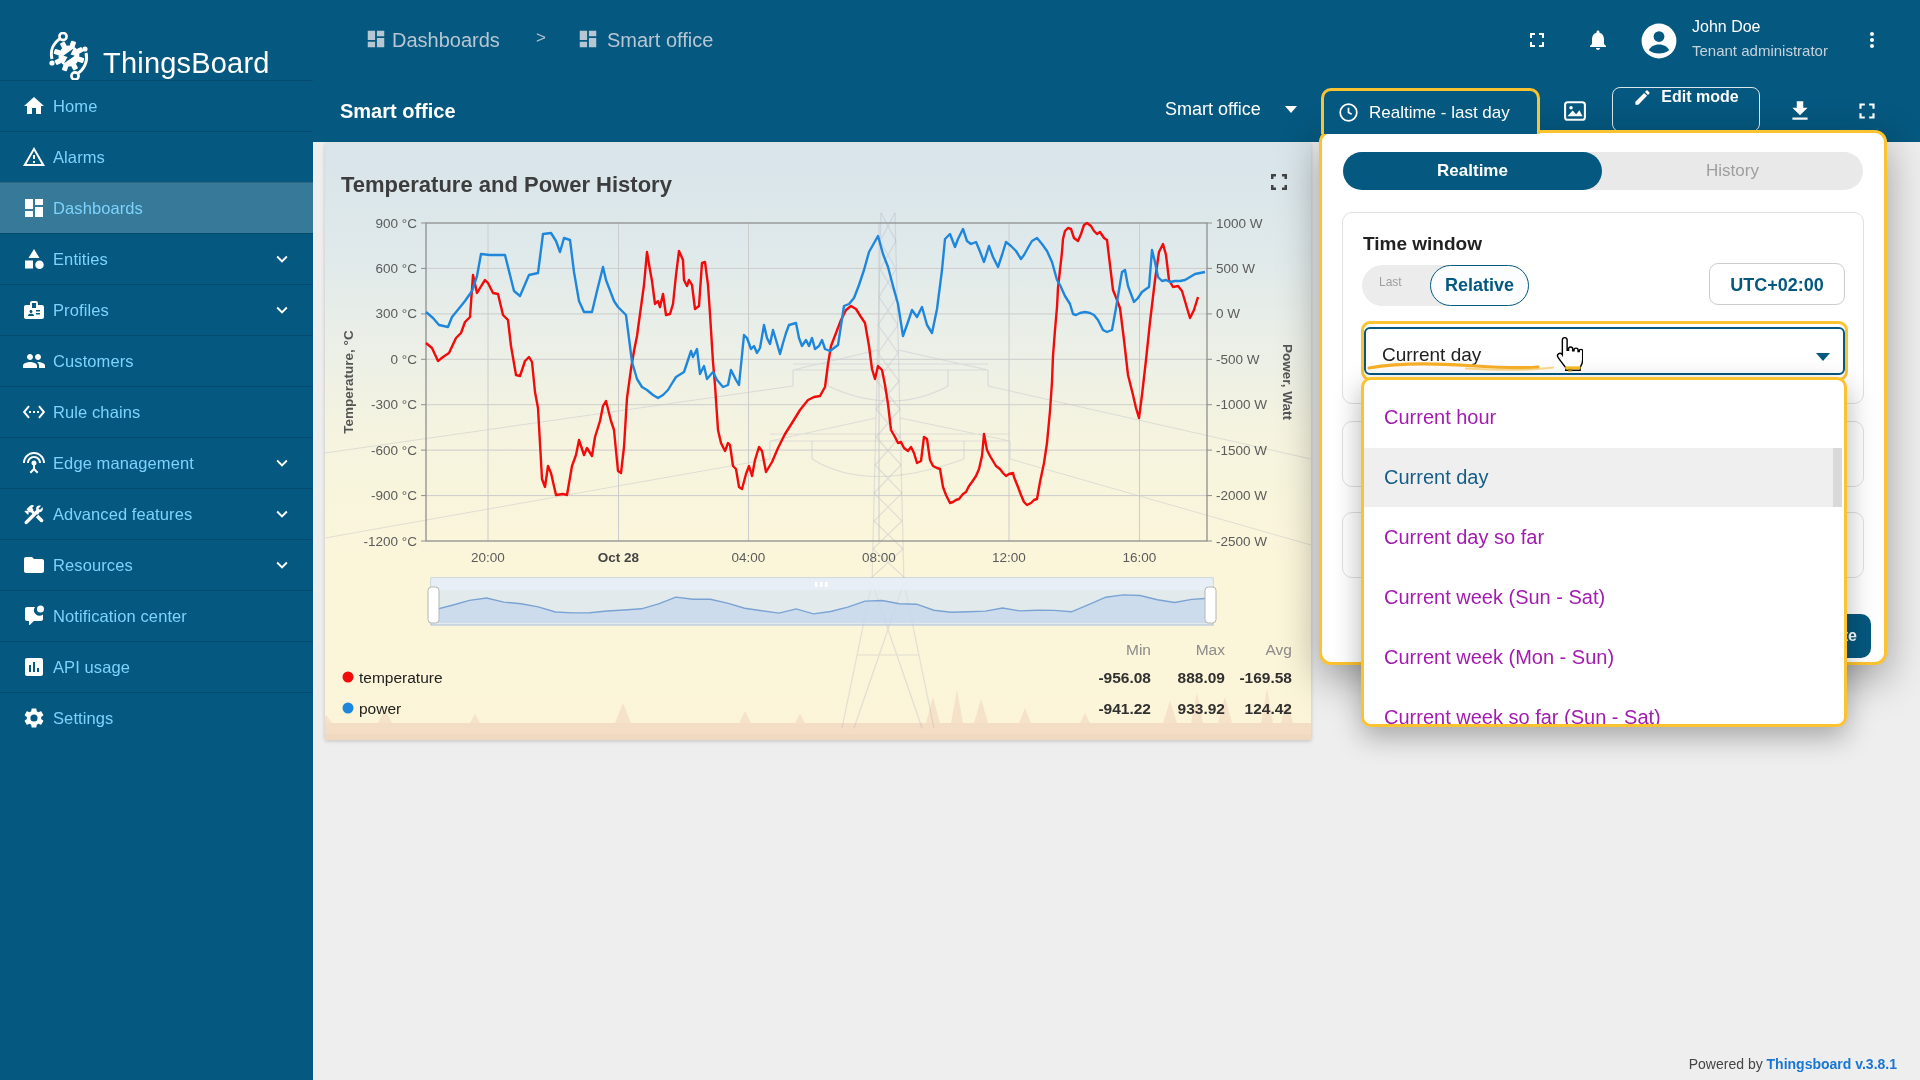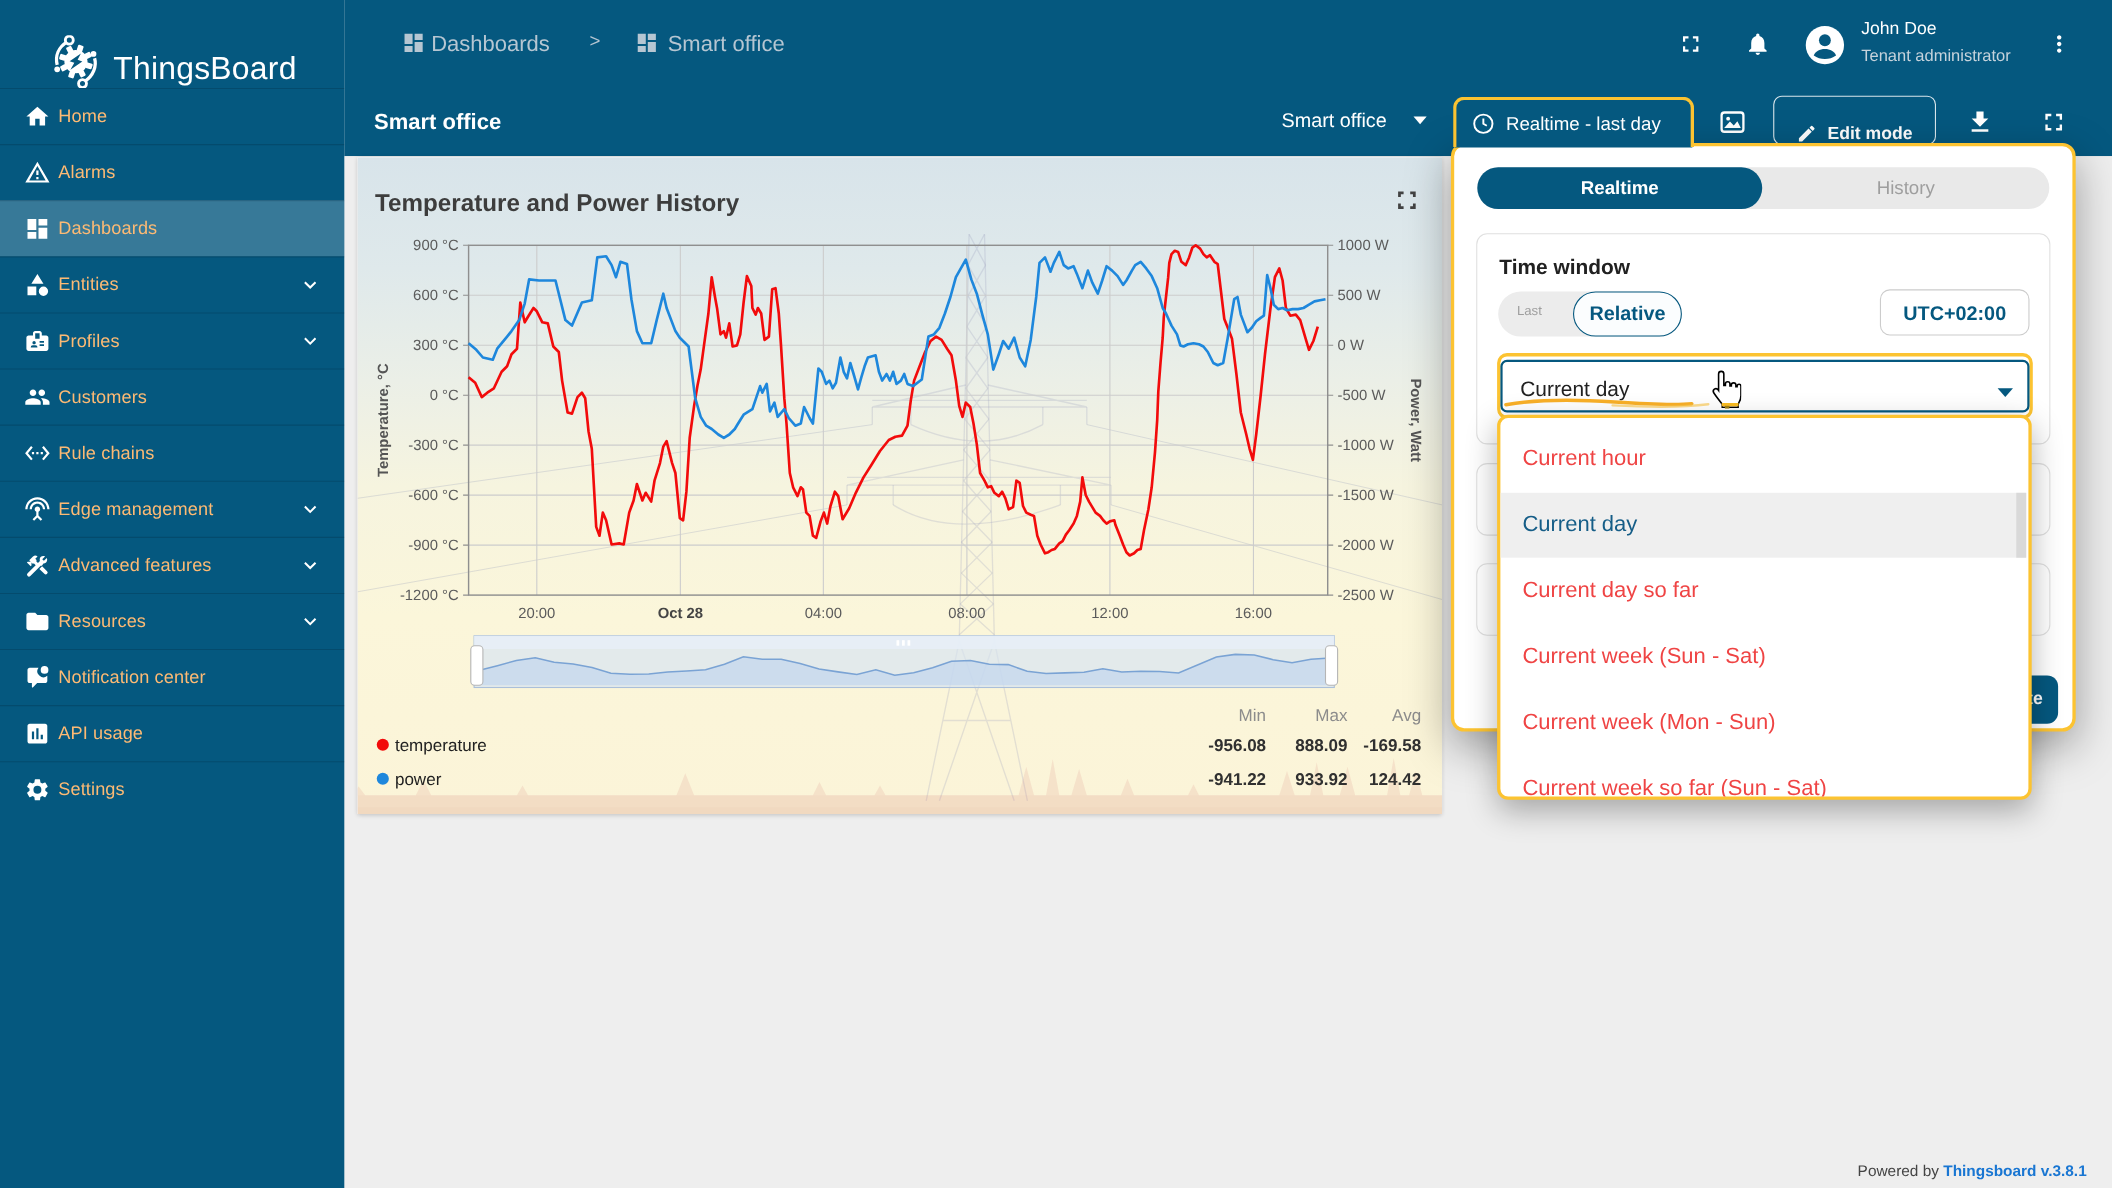--- a/index.html
+++ b/index.html
@@ -1,37 +1,37 @@
 <!DOCTYPE html>
 <html><head><meta charset="utf-8"><style>
 * { margin:0; padding:0; box-sizing:border-box; }
 html,body { width:1920px; height:1080px; overflow:hidden; font-family:"Liberation Sans", sans-serif; background:#eee; }
 .abs { position:absolute; }
 #sidebar { position:absolute; left:0; top:0; width:313px; height:1080px; background:#05587f; z-index:5; }
 #logo { height:80px; display:flex; align-items:flex-end; padding-left:36px;margin-left:11px; }
 #logo span { color:#fff; font-size:29px; letter-spacing:0.2px; margin-left:12px; font-weight:400; }
-.mi { height:51px; display:flex; align-items:center; padding-left:22px; border-top:1px solid rgba(0,0,0,0.14); color:#fdba74; position:relative; }
+.mi { height:51px; display:flex; align-items:center; padding-left:22px; border-top:1px solid rgba(0,0,0,0.14); color:#7dd3fc; position:relative; }
 .mi span { font-size:16.5px; font-weight:500; margin-left:7px; letter-spacing:0.1px; }
 .mi.sel { background:rgba(255,255,255,0.2); }
 .mi .chev { position:absolute; right:20px; }
 #header { position:absolute; left:313px; top:0; right:0; height:80px; background:#05587f; }
 #toolbar { position:absolute; left:313px; top:80px; right:0; height:62px; background:#05587f; }
 #content { position:absolute; left:313px; top:142px; right:0; bottom:0; background:#eee; }
 .bc { color:#b6c6d2; font-size:20px; }
 #card { position:absolute; left:325px; top:143px; width:986px; height:597px; background:#fff; box-shadow:0 1px 4px rgba(0,0,0,0.2); z-index:1; }
 svg text { font-family:"Liberation Sans", sans-serif; }
 .al { font-size:13.5px; fill:#5b5b5b; }
 .xb { font-weight:bold; fill:#454545; }
 #foot { position:absolute; right:23px; bottom:8px; font-size:14px; color:#444; }
 #foot b { color:#1976d2; }
 
 #tab { position:absolute; left:1321px; top:88px; width:219px; height:46px; background:#05587f; border:3px solid #fcc331; border-bottom:none; border-radius:10px 10px 0 0; z-index:11; display:flex; align-items:center; color:#fff; font-size:17px; padding-left:14px; }
 #panel { position:absolute; left:1319px; top:130px; width:568px; height:535px; background:#fff; border:3px solid #fcc331; border-radius:12px; box-shadow:0 14px 40px rgba(0,0,0,0.35); z-index:10; }
 #dropdown { position:absolute; left:1361px; top:377px; width:486px; height:350px; background:#fff; border:3px solid #fcc331; border-radius:10px; box-shadow:0 10px 28px rgba(0,0,0,0.3); z-index:13; overflow:hidden; }
-.ditem { position:absolute; left:20px; font-size:20px; color:#ef4444; }
+.ditem { position:absolute; left:20px; font-size:20px; color:#a21caf; }
 .box { position:absolute; border:1px solid #e0e0e0; border-radius:10px; background:#fff; }
 </style></head>
 <body>
 
 <div id="sidebar">
   <div id="logo">
     <svg width="44" height="48" viewBox="0 0 44 48">
       <g fill="none" stroke="#fff" stroke-width="3">
         <path d="M14 6 C6 11 3 19 5 27"></path>
         <path d="M30 42 C38 37 41 28 39 21"></path>
@@ -185,21 +185,21 @@
 
 <div id="toolbar">
   <div class="abs" style="left:27px;top:20px;color:#fff;font-size:20px;font-weight:bold;">Smart office</div>
   <div class="abs" style="left:852px;top:19px;color:#fff;font-size:18px;">Smart office</div>
   <div class="abs" style="left:972px;top:26px;width:0;height:0;border-left:6px solid transparent;border-right:6px solid transparent;border-top:7px solid #fff;"></div>
   <svg class="abs" style="left:1248px;top:17px;" width="28" height="28" viewBox="0 0 24 24" fill="none" stroke="#fff" stroke-width="1.8">
       <rect x="3.5" y="4.5" width="17" height="15" rx="2.2"></rect>
       <circle cx="8.6" cy="9.3" r="1.5" fill="#fff" stroke="none"></circle>
       <path d="M5.5 16.5 10 11.5l3 3.2 2.8-3.4 2.7 5.2z" fill="#fff" stroke="none"></path>
     </svg>
-  <div class="abs" style="left:1299px;top:7px;width:148px;height:45px;border:1.5px solid rgba(255,255,255,0.85);border-radius:8px;display:flex;align-items:flex-end;justify-content:center;color:#fff;font-size:16px;font-weight:bold;">
+  <div class="abs" style="left:1299px;top:7px;width:148px;height:45px;border:1.5px solid rgba(255,255,255,0.85);border-radius:8px;display:flex;align-items:flex-start;justify-content:center;color:#fff;font-size:16px;font-weight:bold;">
     <svg width="19" height="19" viewBox="0 0 24 24" fill="#fff" style="margin-right:9px;">
         <path d="M3 17.25V21h3.75L17.81 9.94l-3.75-3.75L3 17.25zM20.71 7.04c.39-.39.39-1.02 0-1.41l-2.34-2.34a.9959.9959 0 0 0-1.41 0l-1.83 1.83 3.75 3.75 1.83-1.83z"></path>
       </svg>
     Edit mode
   </div>
   <svg class="abs" style="left:1474px;top:18px;" width="26" height="26" viewBox="0 0 24 24" fill="#fff">
       <path d="M19 9h-4V3H9v6H5l7 7 7-7zM5 18v2h14v-2H5z"></path>
     </svg>
   <svg class="abs" style="left:1541px;top:18px;" width="26" height="26" viewBox="0 0 24 24" fill="#fff">
       <path d="M7 14H5v5h5v-2H7v-3zm-2-4h2V7h3V5H5v5zm12 7h-3v2h5v-5h-2v3zM14 5v2h3v3h2V5h-5z"></path>

